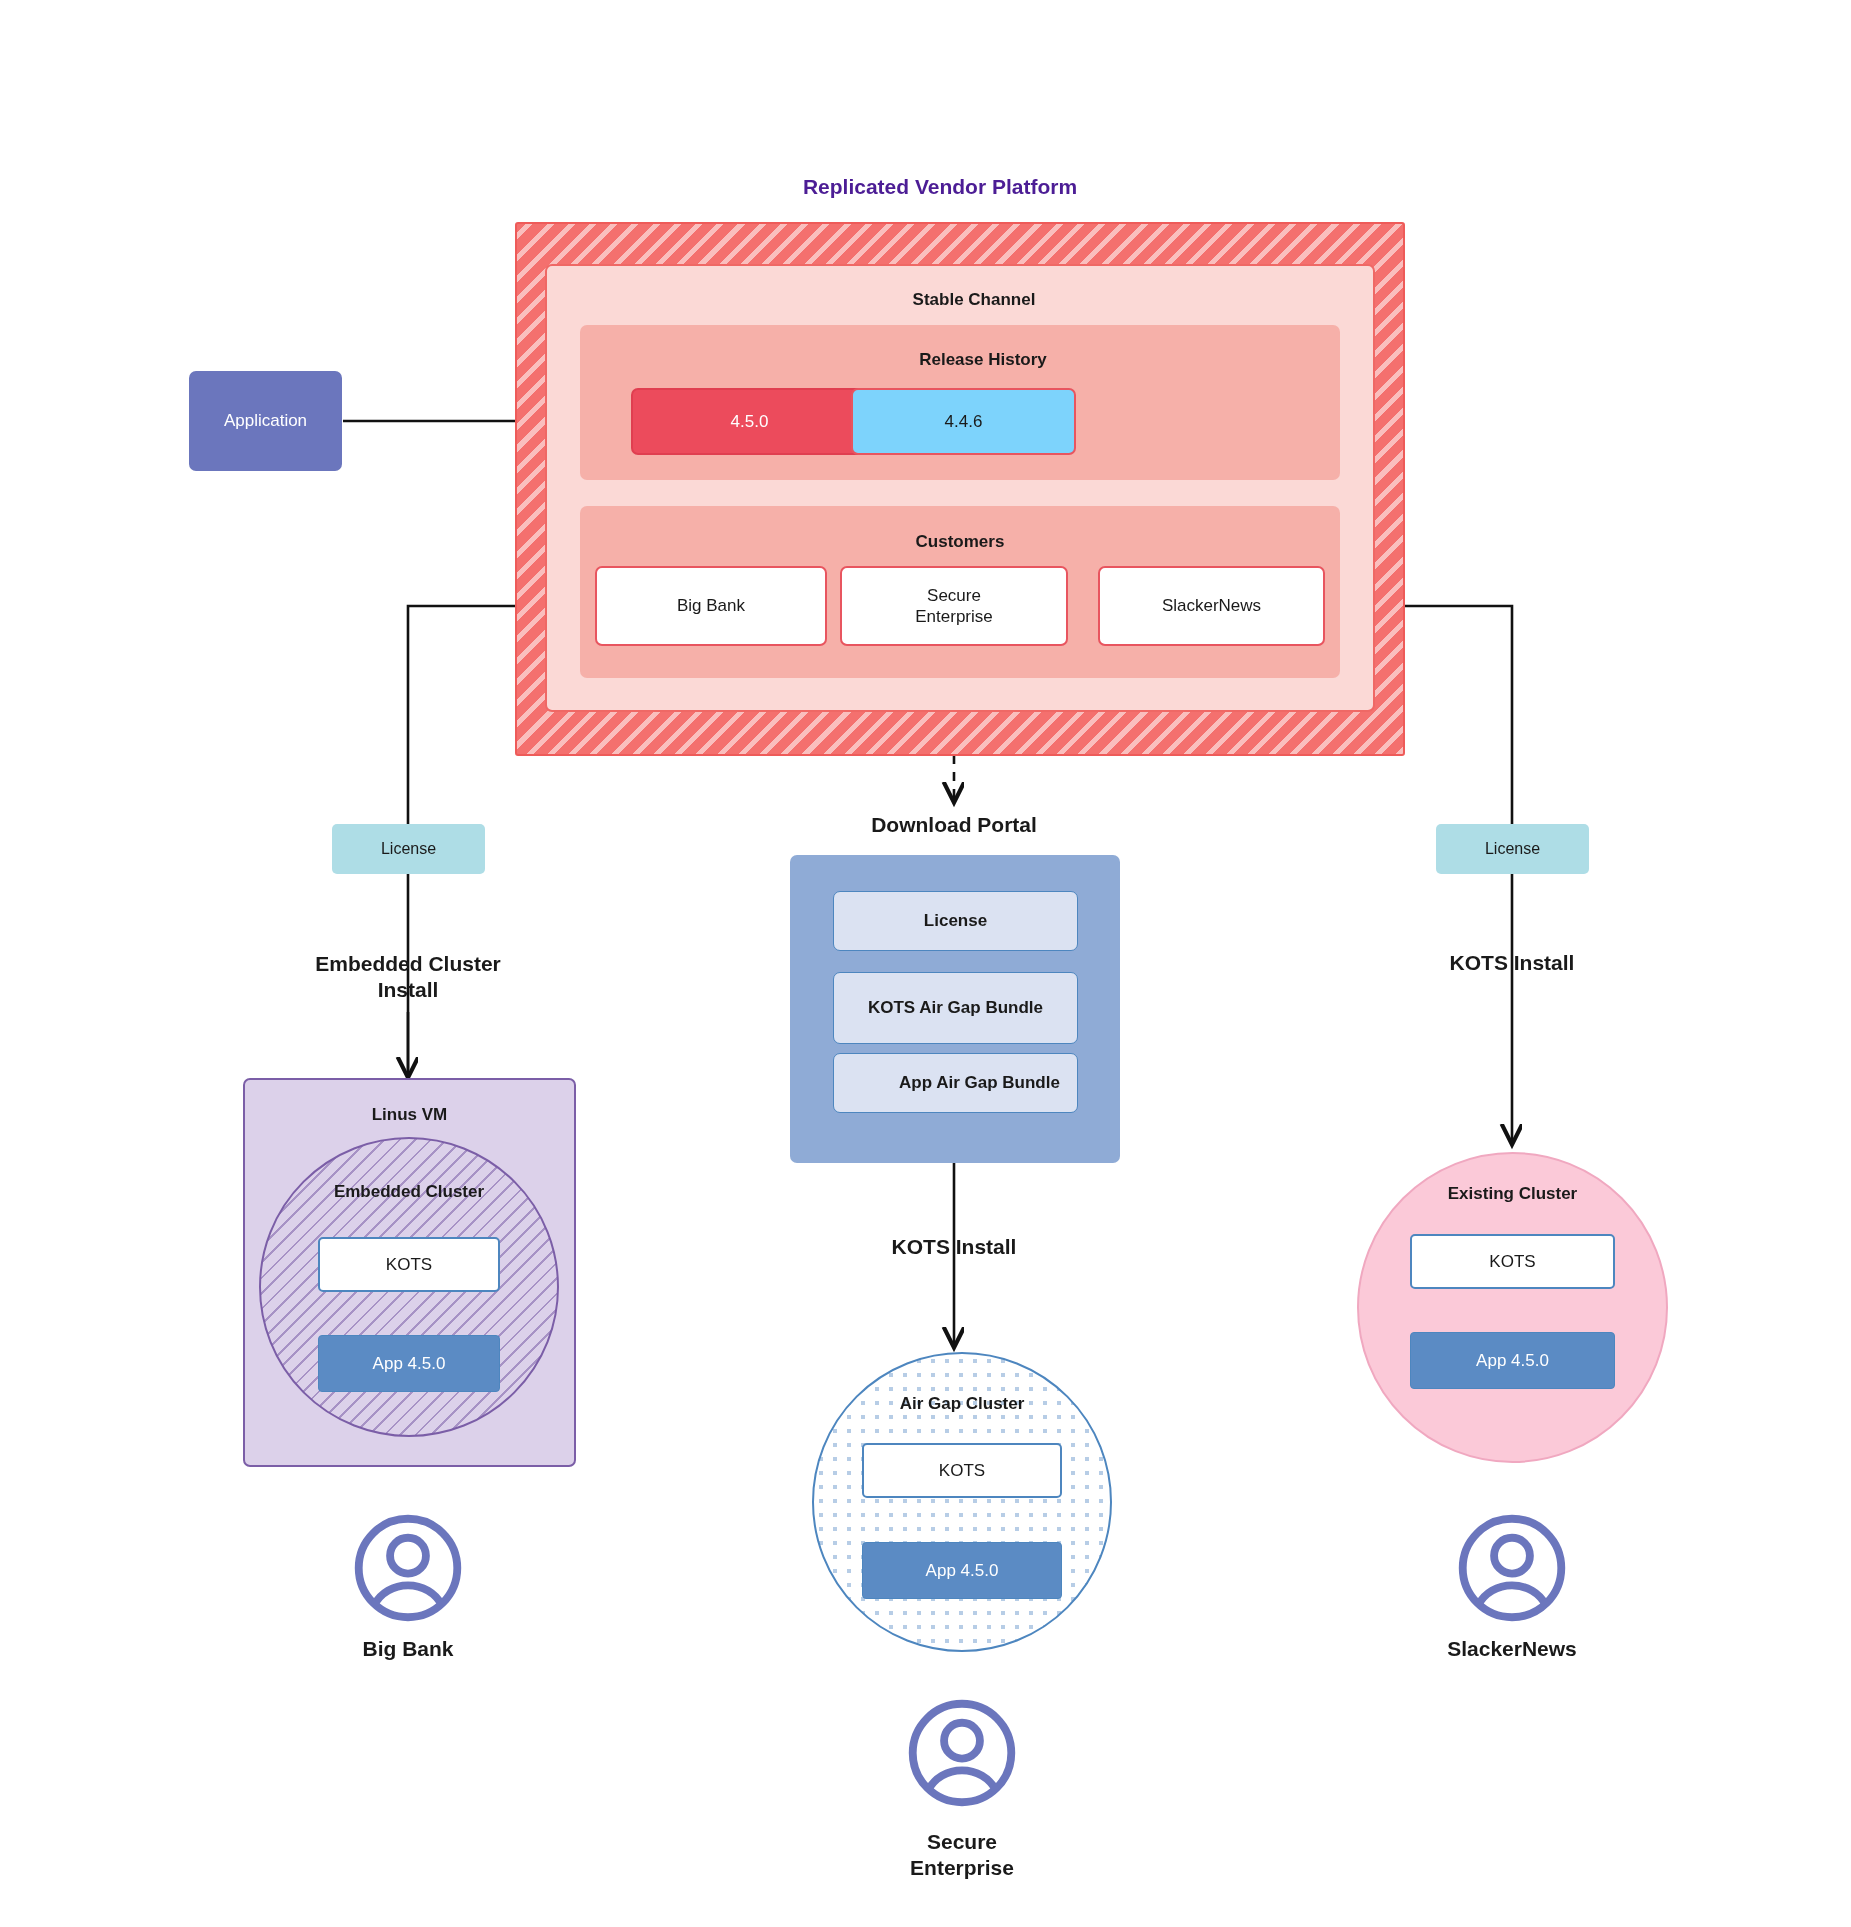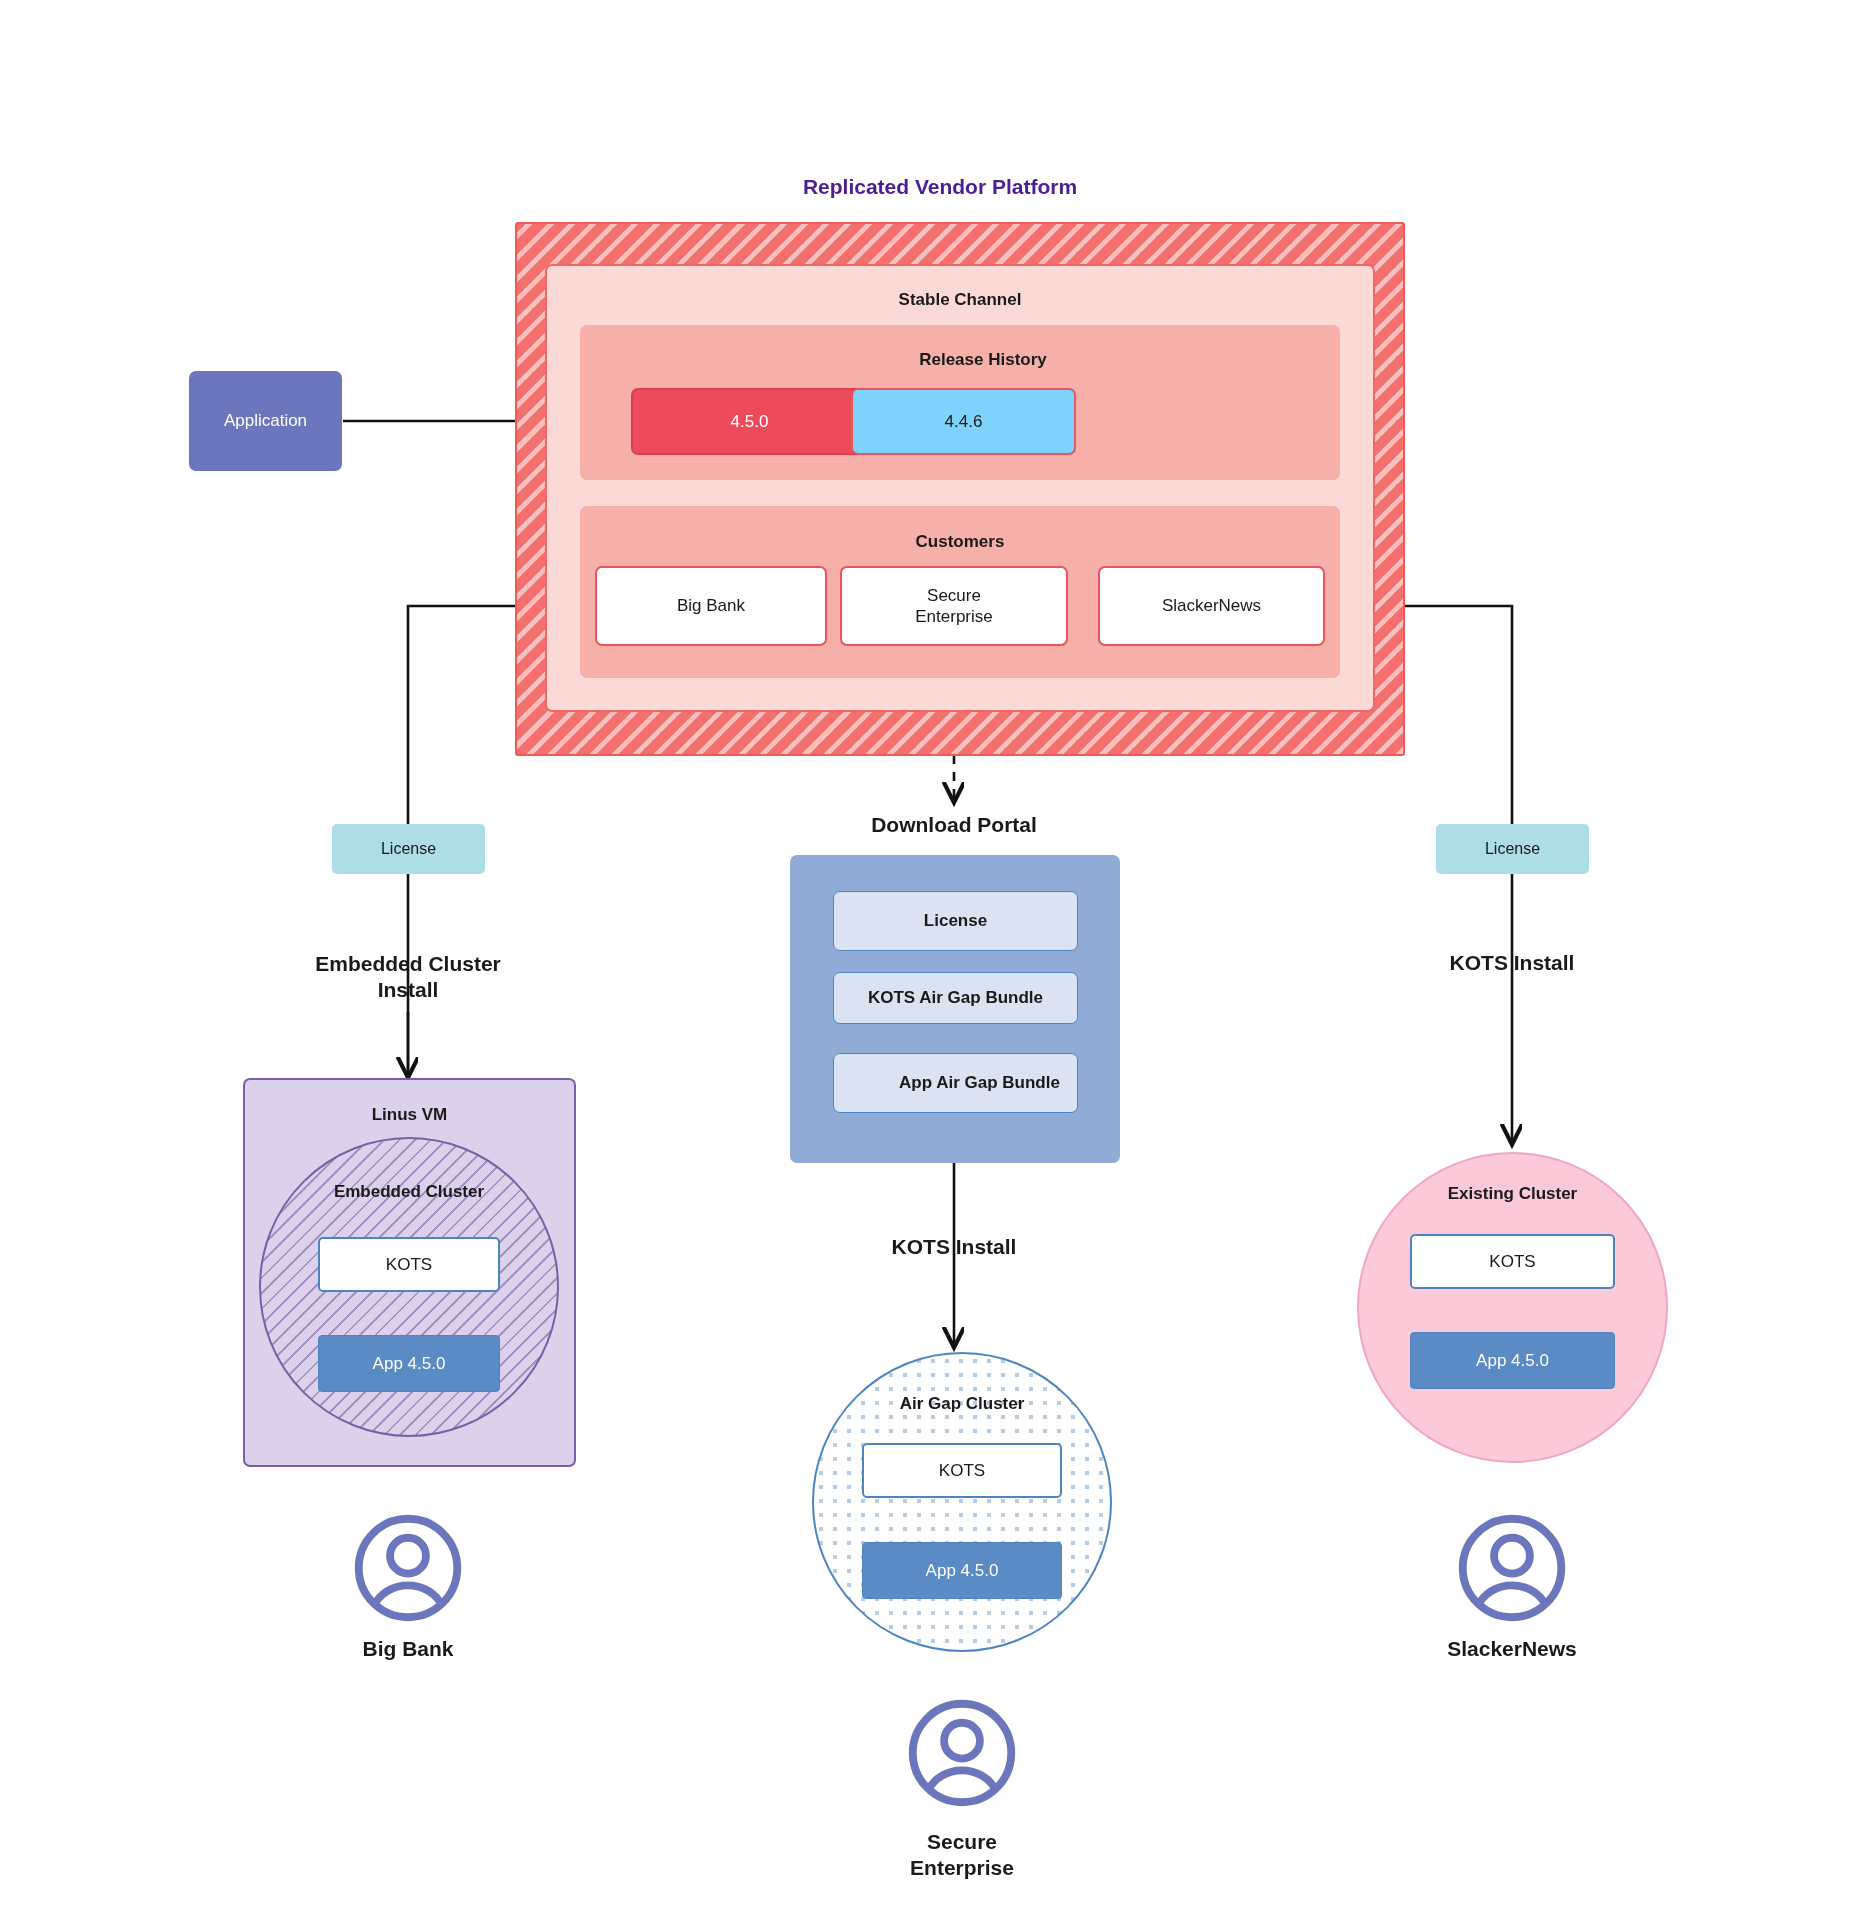--- a/index.html
+++ b/index.html
@@ -210,21 +210,21 @@
     <path d="M963,1498 L963,1540" stroke="#111111" stroke-width="2.4" fill="none" stroke-dasharray="6,6" marker-end="url(#arrowS)"></path>
 
     <path d="M1512,1289 L1512,1331" stroke="#111111" stroke-width="2.4" fill="none" stroke-dasharray="6,6" marker-end="url(#arrowS)"></path>
   </svg>
 
   <div class="abs lbl title-text" style="left:690px; top:170px; width:500px; height:34px;">Replicated Vendor Platform</div>
 
   <div class="abs platform-outer" style="left:515px; top:222px; width:890px; height:534px;"></div>
 
   <div class="abs channel-box" style="left:545px; top:264px; width:830px; height:448px;"></div>
-  <div class="abs lbl section-text" style="left:545px; top:288px; width:830px; height:24px;">Stable Channel</div>
+  <div class="abs lbl section-text" style="left:559px; top:288px; width:830px; height:24px;">Stable Channel</div>
 
   <div class="abs subpanel" style="left:580px; top:325px; width:760px; height:155px;"></div>
   <div class="abs lbl section-text" style="left:580px; top:348px; width:760px; height:24px;padding-left:46px;">Release History</div>
 
   <div class="abs lbl release-chip-active box-text" style="left:595px; top:388px; width:237px; height:67px;">4.5.0</div>
   <div class="abs lbl release-chip box-text" style="left:851px; top:388px; width:225px; height:67px;">4.4.6</div>
 
   <div class="abs subpanel" style="left:580px; top:506px; width:760px; height:172px;"></div>
   <div class="abs lbl section-text" style="left:580px; top:530px; width:760px; height:24px;">Customers</div>
 
@@ -262,21 +262,21 @@
       <path d="M20,83 A33,30 0 0 1 80,83" fill="none" stroke="currentColor" stroke-width="7"></path>
     </svg>
   </div>
   <div class="abs lbl big-text" style="left:288px; top:1634px; width:240px; height:30px;">Big Bank</div>
 
   <div class="abs lbl big-text" style="left:804px; top:810px; width:300px; height:30px;">Download  Portal</div>
 
   <div class="abs portal-box" style="left:790px; top:855px; width:330px; height:308px;"></div>
 
   <div class="abs lbl portal-item" style="left:833px; top:891px; width:245px; height:60px;">License</div>
-  <div class="abs lbl portal-item" style="left:833px; top:972px; width:245px; height:52px;">KOTS Air Gap Bundle</div>
+  <div class="abs lbl portal-item" style="left:833px; top:972px; width:245px; height:72px;">KOTS Air Gap Bundle</div>
   <div class="abs lbl portal-item" style="left:833px; top:1053px; width:245px; height:60px;padding-left:48px;">App Air Gap Bundle</div>
 
   <div class="abs lbl big-text" style="left:829px; top:1232px; width:250px; height:30px;">KOTS Install</div>
 
   <div class="abs airgap-circle" style="left:812px; top:1352px; width:300px; height:300px;"></div>
   <div class="abs lbl section-text" style="left:812px; top:1392px; width:300px; height:24px;">Air Gap Cluster</div>
 
   <div class="abs lbl kots-node" style="left:862px; top:1443px; width:200px; height:55px;">KOTS</div>
   <div class="abs lbl appver-node" style="left:862px; top:1542px; width:200px; height:57px;">App 4.5.0</div>
 

